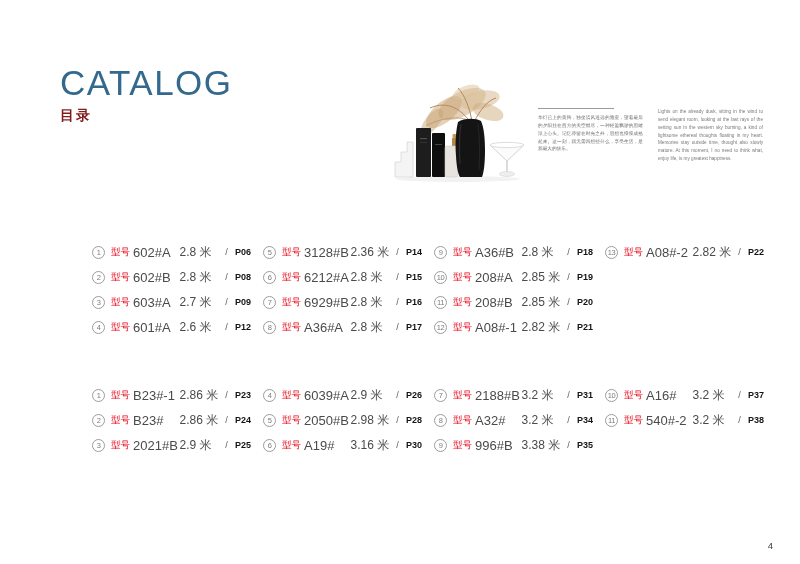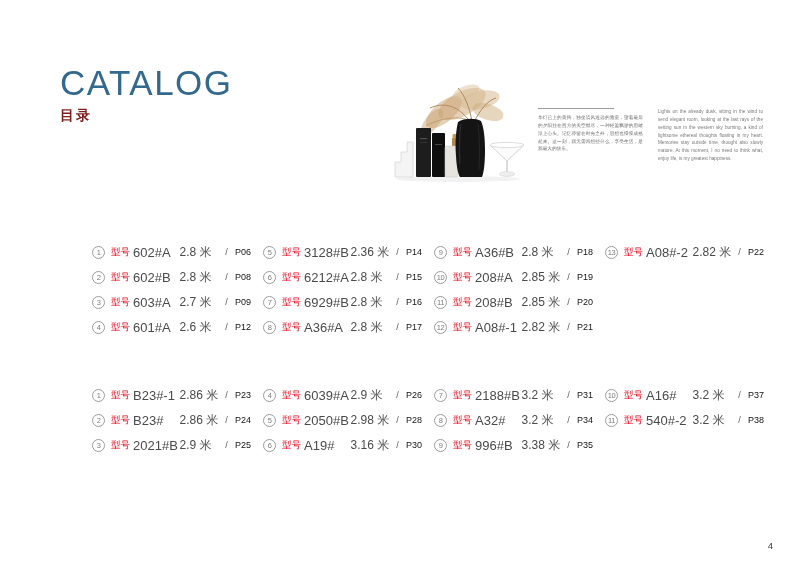--- a/index.html
+++ b/index.html
@@ -44,21 +44,21 @@
   .item { display: flex; align-items: center; height: 14px; margin-bottom: 11px; white-space: nowrap; }
   .num {
     flex: none; width: 13px; height: 13px; border: 1px solid #9c9c9c; border-radius: 50%;
     display: inline-flex; align-items: center; justify-content: center;
     font-size: 7.5px; color: #7c7c7c; letter-spacing: -0.5px;
   }
   .lbl { margin-left: 6px; font-size: 9.5px; font-weight: 400; color: #e60012; }
   .model { margin-left: 3px; width: 47px; font-size: 13px; color: #4a4a4a; }
   .size { width: 42px; font-size: 12px; color: #4a4a4a; }
   .slash { width: 11px; text-align: center; font-size: 9px; color: #5c5c5c; }
-  .pg { margin-left: 3px; font-size: 9px; font-weight: 400; color: #141414; }
+  .pg { margin-left: 3px; font-size: 9px; font-weight: 700; color: #141414; }
 
   
   .pageno { position: absolute; right: 27px; bottom: 13px; font-size: 9.5px; color: #3c3c3c; }
 </style>
 </head>
 <body>
 
 <div class="page">
 
   <div class="hdr">

